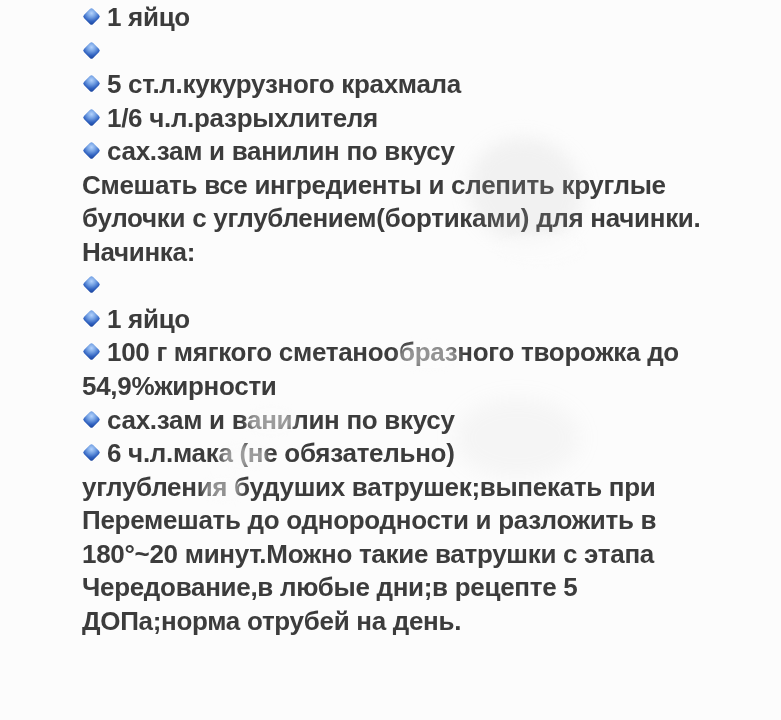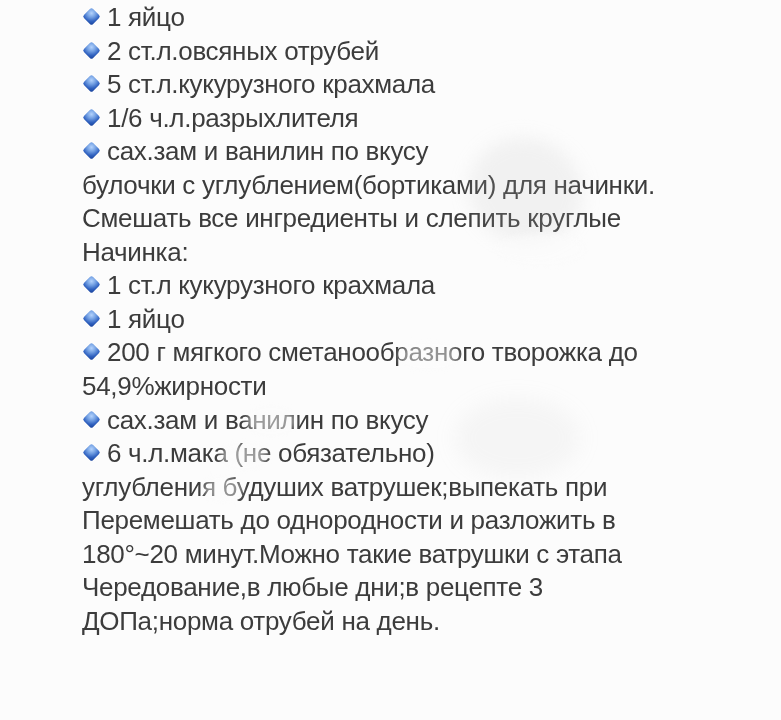--- a/index.html
+++ b/index.html
@@ -16,21 +16,21 @@
   }
   .recipe-text {
     position: absolute;
     top: 1px;
     left: 82px;
     right: 20px;
     color: #3c3c3c;
     font-size: 26px;
     line-height: 33.55px;
     letter-spacing: -0.3px;
-    font-weight: 400;
+    font-weight: 700;
   }
   .line {
     white-space: nowrap;
     height: 33.55px;
   }
   .diamond {
     display: inline-block;
     width: 13px;
     height: 13px;
     margin: 0 9px 3px 3px;
@@ -62,37 +62,37 @@
   .smudge-white-2 { left: 398px; top: 343px; width: 62px; height: 26px; background: rgba(252,252,252,0.45); filter: blur(3px); }
   .smudge-white-3 { left: 246px; top: 408px; width: 50px; height: 26px; background: rgba(252,252,252,0.50); filter: blur(3px); }
   .smudge-white-4 { left: 220px; top: 444px; width: 48px; height: 24px; background: rgba(252,252,252,0.50); filter: blur(3px); }
   .smudge-white-5 { left: 203px; top: 477px; width: 40px; height: 24px; background: rgba(252,252,252,0.45); filter: blur(3px); }
 </style>
 </head>
 <body>
 
 <div class="recipe-text">
     <div class="line"><span class="diamond"></span><span>1 яйцо</span></div>
-    <div class="line"><span class="diamond"></span><span>2 ст.л.овсяных отрубей</span></div>
+    <div class="line"><span class="diamond"></span></div>
     <div class="line"><span class="diamond"></span><span>5 ст.л.кукурузного крахмала</span></div>
     <div class="line"><span class="diamond"></span><span>1/6 ч.л.разрыхлителя</span></div>
     <div class="line"><span class="diamond"></span><span>сах.зам и ванилин по вкусу</span></div>
+    <div class="line"><span>Смешать все ингредиенты и слепить круглые</span></div>
     <div class="line"><span>булочки с углублением(бортиками) для начинки.</span></div>
-    <div class="line"><span>Смешать все ингредиенты и слепить круглые</span></div>
     <div class="line"><span>Начинка:</span></div>
-    <div class="line"><span class="diamond"></span><span>1 ст.л кукурузного крахмала</span></div>
+    <div class="line"><span class="diamond"></span></div>
     <div class="line"><span class="diamond"></span><span>1 яйцо</span></div>
-    <div class="line"><span class="diamond"></span><span>200 г мягкого сметанообразного творожка до</span></div>
+    <div class="line"><span class="diamond"></span><span>100 г мягкого сметанообразного творожка до</span></div>
     <div class="line"><span>54,9%жирности</span></div>
     <div class="line"><span class="diamond"></span><span>сах.зам и ванилин по вкусу</span></div>
     <div class="line"><span class="diamond"></span><span>6 ч.л.мака (не обязательно)</span></div>
     <div class="line"><span>углубления будуших ватрушек;выпекать при</span></div>
     <div class="line"><span>Перемешать до однородности и разложить в</span></div>
     <div class="line"><span>180°~20 минут.Можно такие ватрушки с этапа</span></div>
-    <div class="line"><span>Чередование,в любые дни;в рецепте 3</span></div>
+    <div class="line"><span>Чередование,в любые дни;в рецепте 5</span></div>
     <div class="line"><span>ДОПа;норма отрубей на день.</span></div>
   </div>
 
 <div class="smudge smudge-gray-1"></div>
 <div class="smudge smudge-gray-2"></div>
 <div class="smudge smudge-white-1"></div>
 <div class="smudge smudge-white-2"></div>
 <div class="smudge smudge-white-3"></div>
 <div class="smudge smudge-white-4"></div>
 <div class="smudge smudge-white-5"></div>

